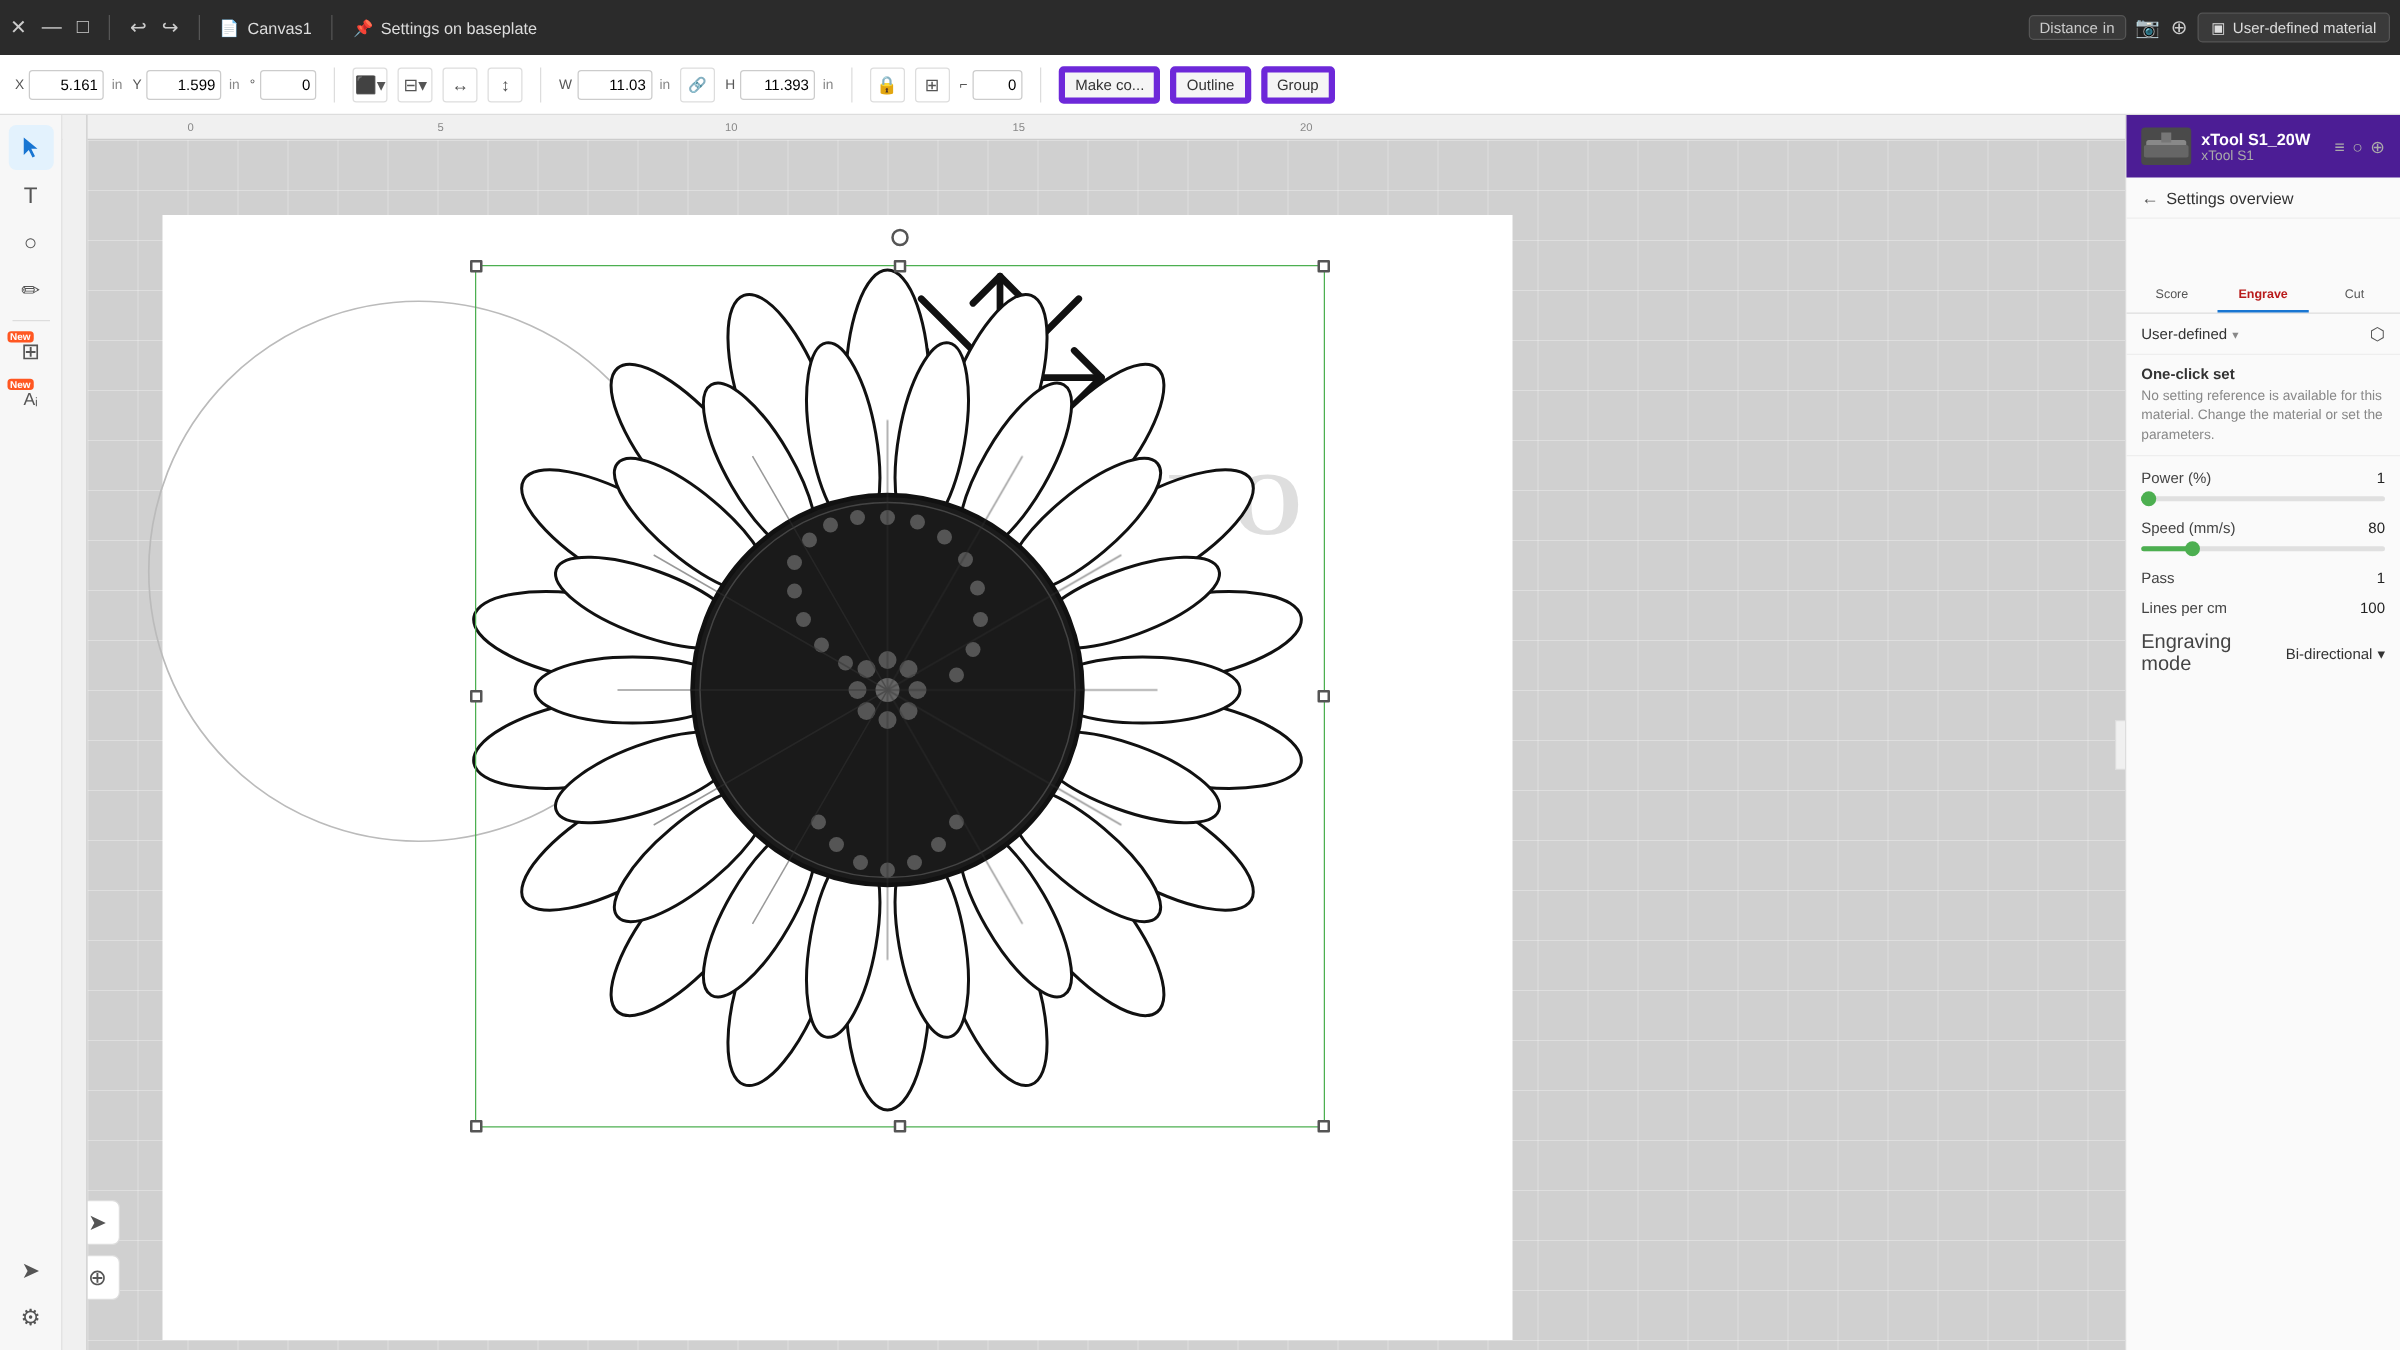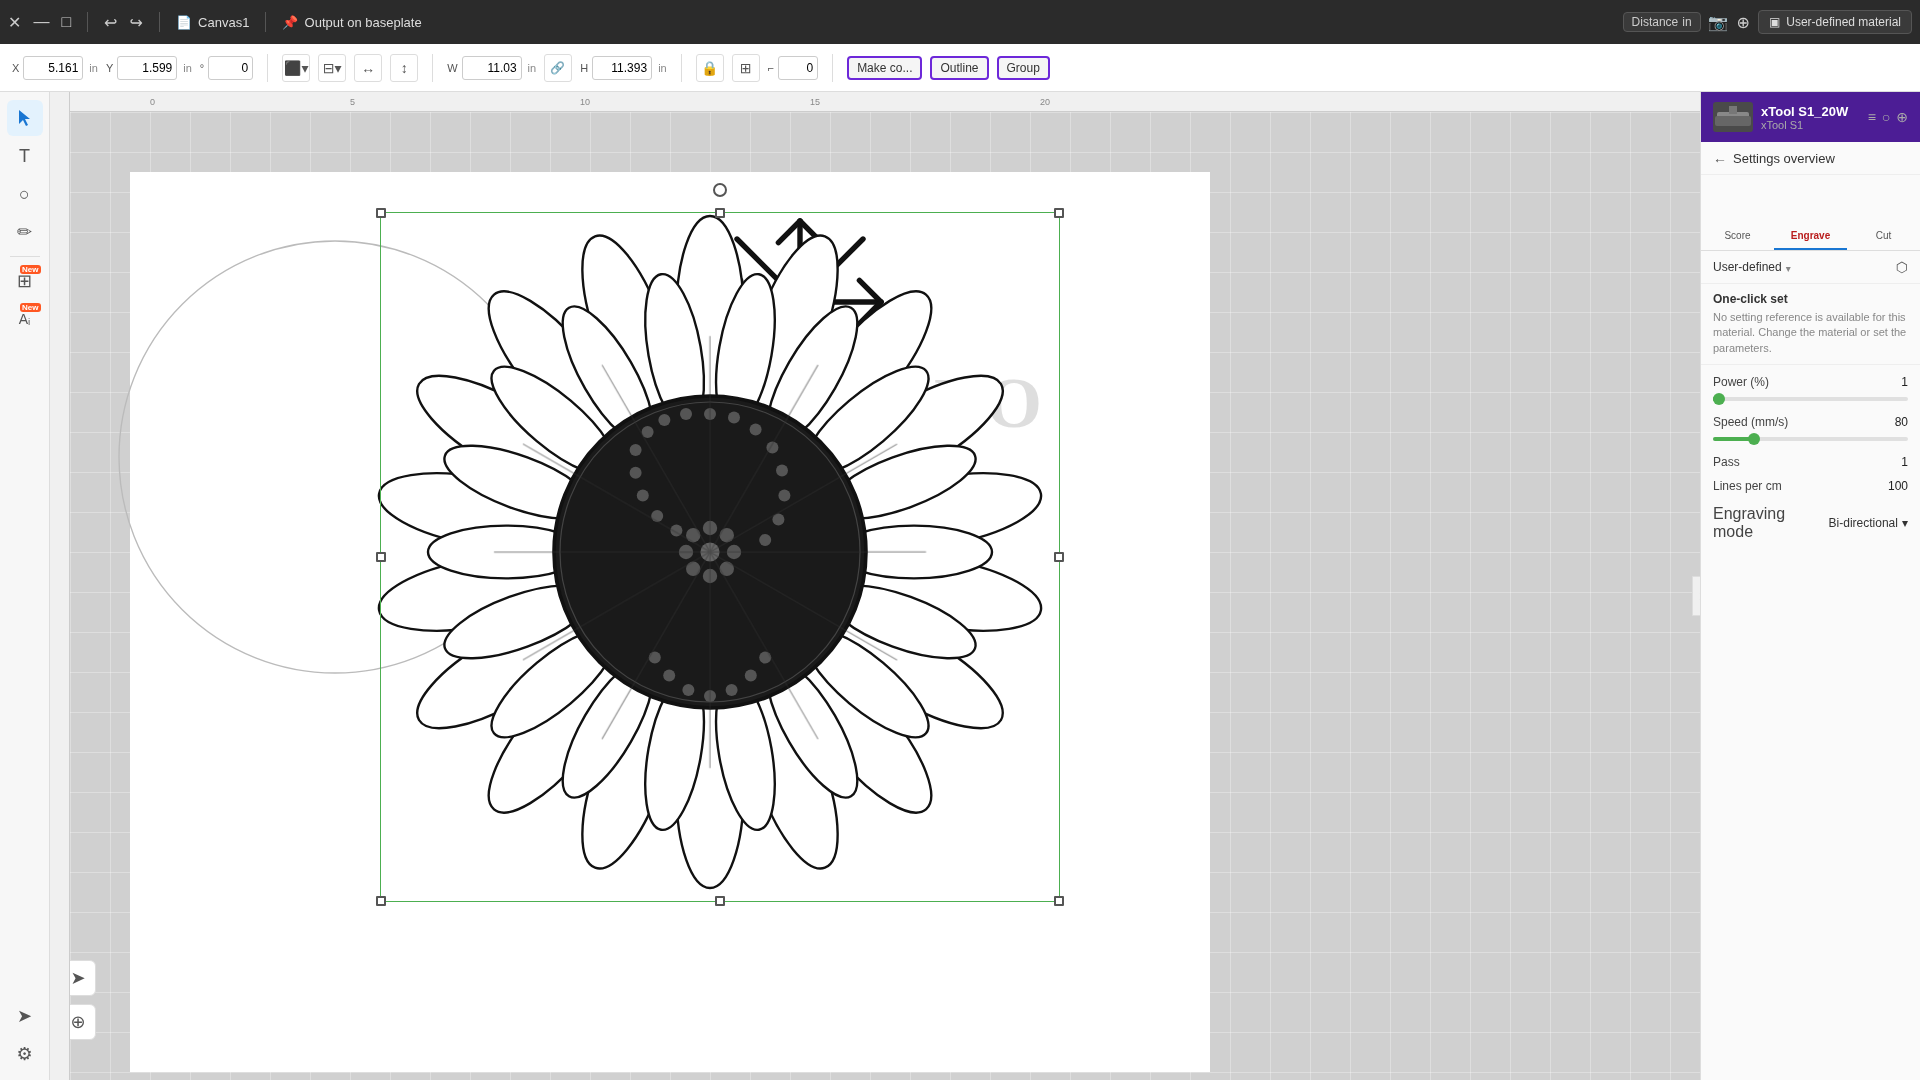--- a/index.html
+++ b/index.html
@@ -31,21 +31,21 @@
       align-items: center;
       padding: 0 12px;
       gap: 8px;
       flex-shrink: 0;
     }
     .tb-group { display: flex; align-items: center; gap: 4px; }
     .tb-sep { width: 1px; height: 28px; background: #ddd; margin: 0 6px; }
     .tb-label { font-size: 11px; color: #555; }
     .tb-input { width: 60px; height: 24px; border: 1px solid #ccc; border-radius: 3px; padding: 0 4px; font-size: 12px; text-align: right; }
     .tb-unit { font-size: 11px; color: #888; margin-left: 2px; }
-    .tb-btn { background: #f5f5f5; border: 2px solid #6d28d9; border-radius: 4px; padding: 3px 8px; font-size: 12px; cursor: pointer; color: #333; display: flex; align-items: center; gap: 4px; }
+    .tb-btn { background: #f5f5f5; border: 5px solid #6d28d9; border-radius: 4px; padding: 3px 8px; font-size: 12px; cursor: pointer; color: #333; display: flex; align-items: center; gap: 4px; }
     .tb-icon-btn { background: none; border: 1px solid #ddd; border-radius: 3px; width: 28px; height: 28px; display: flex; align-items: center; justify-content: center; cursor: pointer; font-size: 14px; color: #555; }
 
     
     #main {
       flex: 1;
       display: flex;
       overflow: hidden;
     }
 
     
@@ -55,21 +55,21 @@
       border-right: 1px solid #ddd;
       display: flex;
       flex-direction: column;
       align-items: center;
       padding: 8px 0;
       gap: 2px;
       flex-shrink: 0;
     }
     .sidebar-icon { width: 36px; height: 36px; display: flex; align-items: center; justify-content: center; border-radius: 6px; cursor: pointer; font-size: 18px; color: #555; position: relative; }
     .sidebar-icon.active { background: #e3f2fd; color: #1976d2; }
-    .badge-new { position: absolute; top: 2px; right: 2px; background: #ff5722; color: white; font-size: 8px; border-radius: 3px; padding: 0 2px; font-weight: bold; }
+    .badge-new { position: absolute; top: 2px; right: 16px; background: #ff5722; color: white; font-size: 8px; border-radius: 3px; padding: 0 2px; font-weight: bold; }
     .sidebar-sep { width: 30px; height: 1px; background: #ddd; margin: 4px 0; }
 
     
     #canvas-area {
       flex: 1;
       background: #e8e8e8;
       position: relative;
       overflow: hidden;
     }
     .ruler-h { position: absolute; top: 0; left: 0; right: 0; height: 20px; background: #f0f0f0; border-bottom: 1px solid #ccc; display: flex; align-items: center; z-index: 10; }
@@ -207,21 +207,21 @@
   <div class="topbar-icon">↩</div>
   <div class="topbar-icon">↪</div>
   <div class="topbar-sep"></div>
   <div class="topbar-title">
     <span>📄</span>
     <span>Canvas1</span>
   </div>
   <div class="topbar-sep"></div>
   <div class="topbar-title">
     <span>📌</span>
-    <span>Output on baseplate</span>
+    <span>Settings on baseplate</span>
   </div>
   <div class="topbar-right">
     <div class="distance-box">
       <span>Distance</span>
       <span>in</span>
     </div>
     <div class="topbar-icon">📷</div>
     <div class="topbar-icon">⊕</div>
     <div class="material-btn">
       <span>▣</span>

